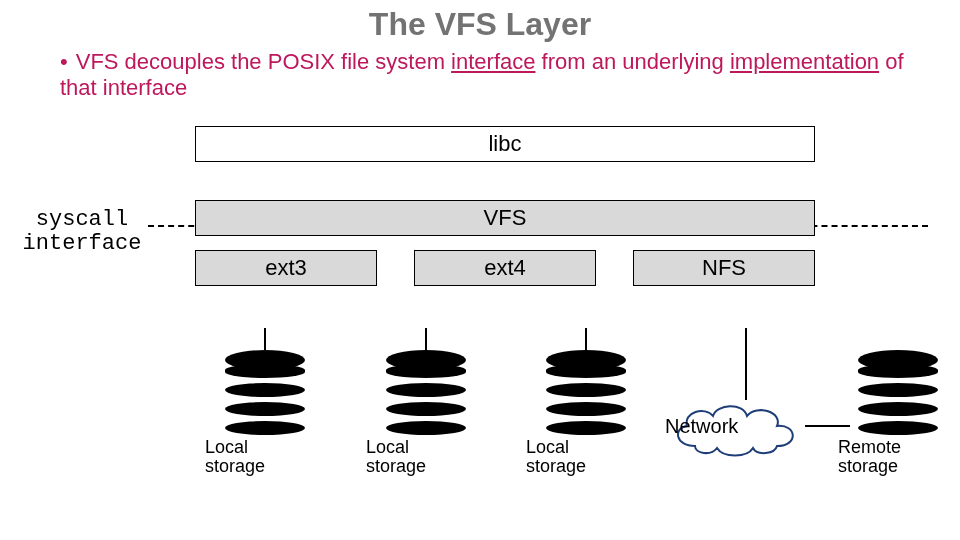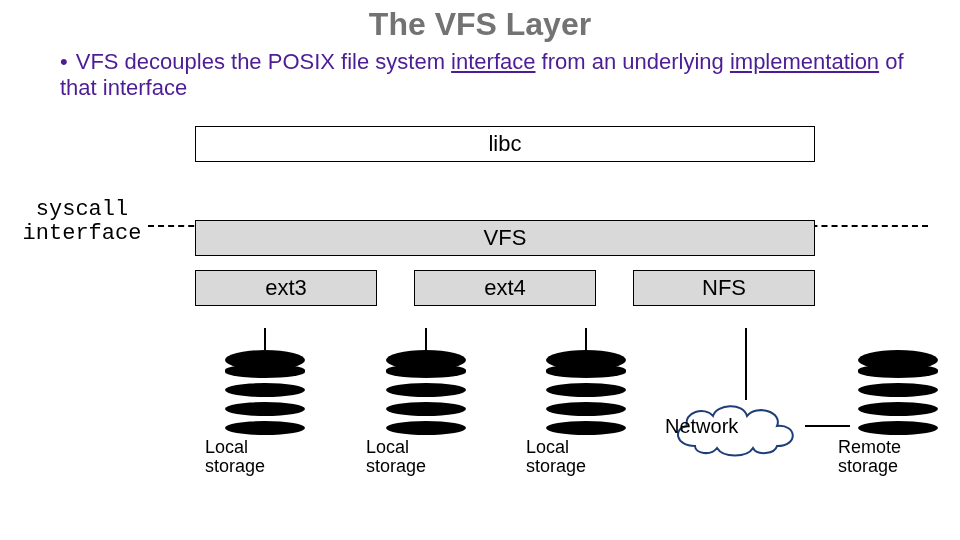--- a/index.html
+++ b/index.html
@@ -13,58 +13,58 @@
   }
   .title {
     text-align: center;
     font-size: 32px;
     font-weight: 700;
     padding-top: 6px;
     color: #737373;
   }
   .bullet {
     font-size: 22px;
-    color: #4c1d95;
+    color: #be185d;
     padding: 6px 40px 0 60px;
     line-height: 1.2;
   }
   .bullet .dot { margin-right: 8px; }
   .em { text-decoration: underline; }
   .stack {
     position: absolute;
     left: 195px;
     top: 126px;
     width: 620px;
   }
   .layerbox {
     border: 1.5px solid #000;
     background: #fff;
     text-align: center;
     font-size: 22px;
     padding: 4px 0;
     margin-bottom: 14px;
   }
-  .gray { background: #d9d9d9; margin-top: 20px; }
+  .gray { background: #d9d9d9; }
   .fsrow {
     display: flex;
     justify-content: center;
     gap: 37px;
   }
   .fsbox {
     flex: 1;
     border: 1.5px solid #000;
     background: #d9d9d9;
     text-align: center;
     font-size: 22px;
     padding: 4px 0;
   }
   .syscall-label {
     position: absolute;
     left: 22px;
-    top: 198px;
+    top: 208px;
     font-family: Consolas, "Courier New", monospace;
     font-size: 22px;
     text-align: center;
     width: 120px;
     line-height: 1.1;
   }
   .dashline {
     position: absolute;
     left: 148px;
     top: 225px;

